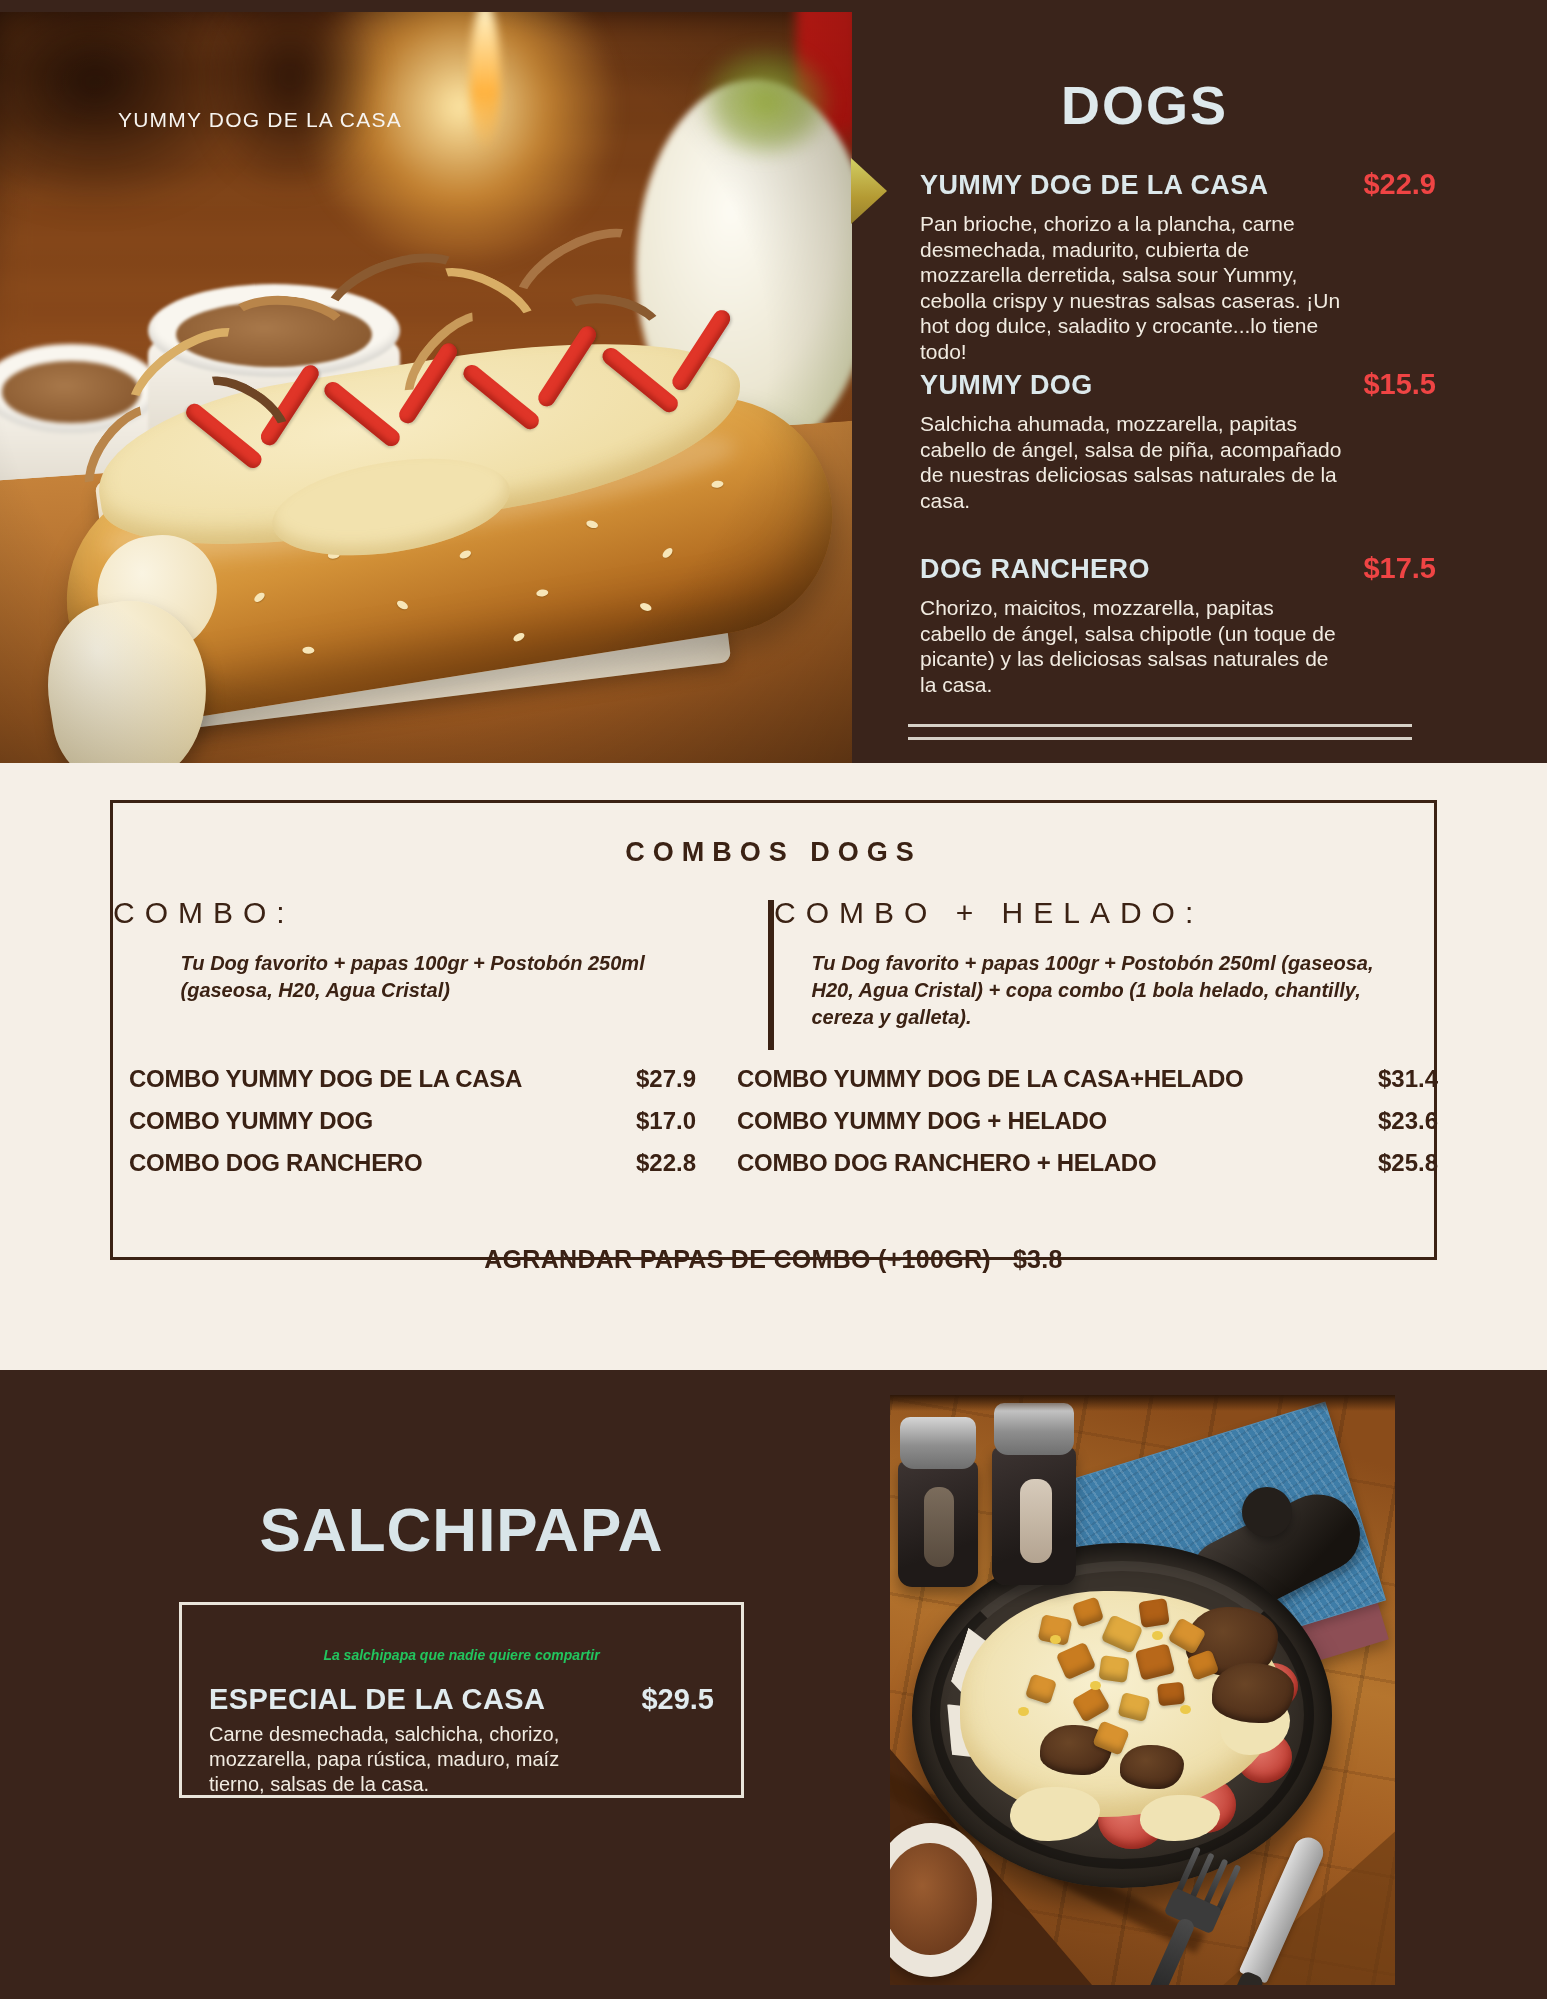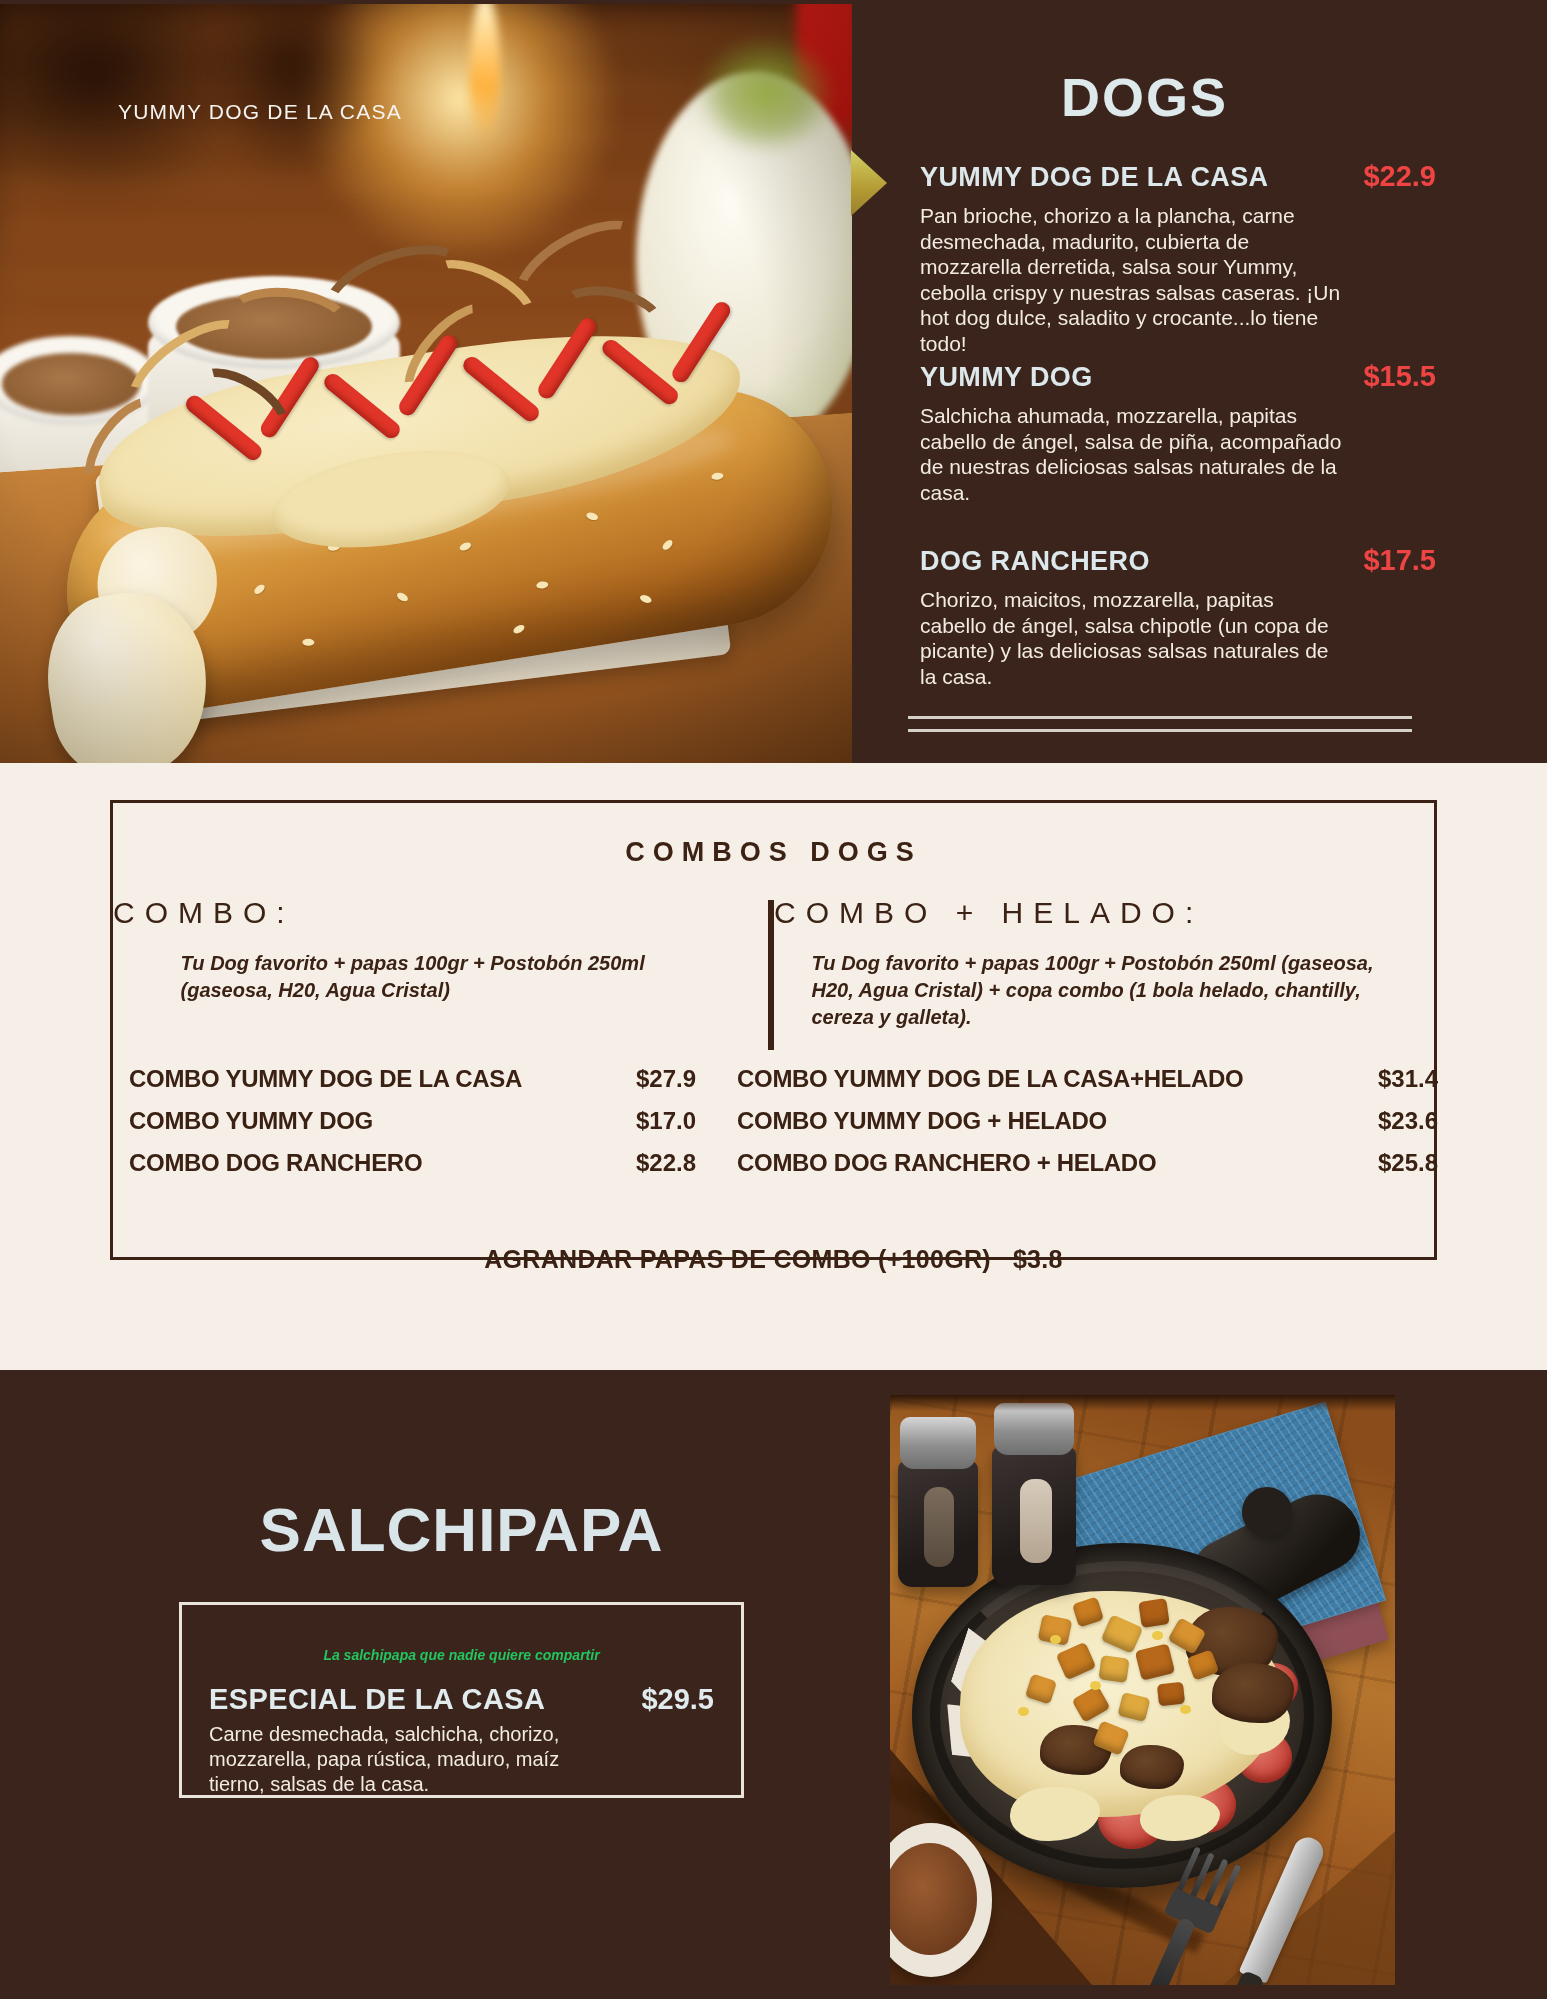--- a/index.html
+++ b/index.html
@@ -1,21 +1,21 @@
 <!DOCTYPE html>
 <html><head>
 <meta charset="utf-8">
 <style>
   * { margin:0; padding:0; box-sizing:border-box; }
   html,body { width:1547px; height:1999px; background:#3a241b; }
   body { font-family:"Liberation Sans", sans-serif; position:relative; overflow:hidden; }
   .page { position:absolute; inset:0; width:1547px; height:1999px; }
 
   
-  .section-top { position:absolute; left:0; top:4px; width:1547px; height:981px; overflow:hidden;text-decoration:underline; }
+  .section-top { position:absolute; left:0; top:12px; width:1547px; height:981px; overflow:hidden;text-decoration:underline; }
   .section-mid { position:absolute; left:0; top:763px; width:1547px; height:607px; background:#f5efe7; }
   .section-bottom { position:absolute; left:0; top:1370px; width:1547px; height:629px; background:#3a241b; overflow:hidden; }
 
   
   .photo-top { position:absolute; left:0; top:0; width:852px; height:763px; overflow:hidden; background:#55280c; }
   .pt-bg { position:absolute; inset:0; background:linear-gradient(180deg,#33180a 0%,#6e3a14 26%,#8a4a1c 48%,#7c4015 66%,#5e3010 100%); }
   .pt-bricks { position:absolute; left:0; top:0; width:100%; height:45%;
     background:repeating-linear-gradient(0deg,#97521f 0 38px,#773a11 38px 48px);
     opacity:.55; filter:blur(14px); }
   .pt-glow { position:absolute; left:300px; top:-70px; width:320px; height:330px;
@@ -317,21 +317,21 @@
             <span class="mi-price">$15.5</span>
           </div>
           <div class="mi-desc">Salchicha ahumada, mozzarella, papitas cabello de ángel, salsa de piña, acompañado de nuestras deliciosas salsas naturales de la casa.</div>
         </div>
 
         <div class="menu-item item-3">
           <div class="mi-head">
             <span class="mi-name">DOG RANCHERO</span>
             <span class="mi-price">$17.5</span>
           </div>
-          <div class="mi-desc">Chorizo, maicitos, mozzarella, papitas cabello de ángel, salsa chipotle (un copa de picante) y las deliciosas salsas naturales de la casa.</div>
+          <div class="mi-desc">Chorizo, maicitos, mozzarella, papitas cabello de ángel, salsa chipotle (un toque de picante) y las deliciosas salsas naturales de la casa.</div>
         </div>
 
       </div>
       <div class="panel-lines"></div>
     </div>
 
     <div class="notch"></div>
   </div>
 
   <div class="section-mid">

